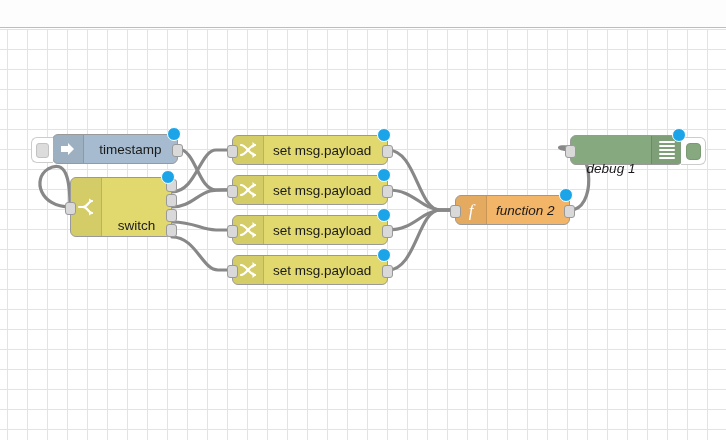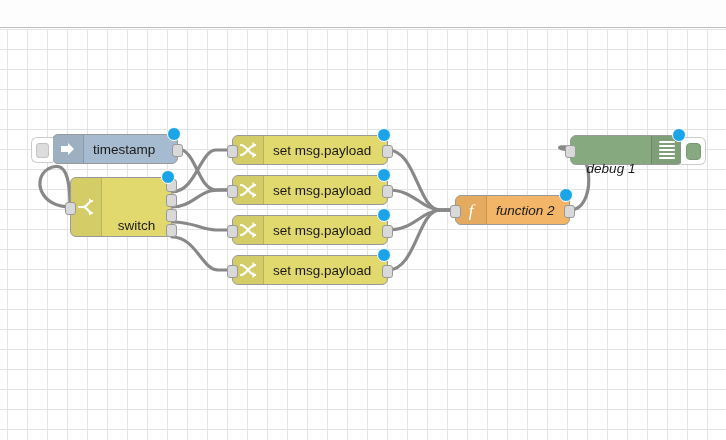--- a/index.html
+++ b/index.html
@@ -84,21 +84,21 @@
     padding: 0 9px;
     font-size: 13.5px;
     color: #1a1a1a;
     white-space: nowrap;
     overflow: hidden;
   }
   .node .label.center { text-align: center; margin-top: 36px; }
   .node .label.italic { font-style: italic; }
 
   
-  .n-inject  { background: #a6bbcf; }
+  .n-inject  { background: #a6bbcf; text-align: center; }
   .n-switch  { background: #e2d96e; align-items: center; }
   .n-change  { background: #e2d96e; }
   .n-function{ background: #f3b567; }
   .n-debug   { background: #87a980; }
 
   
   .port {
     position: absolute;
     width: 11px;
     height: 13px;

